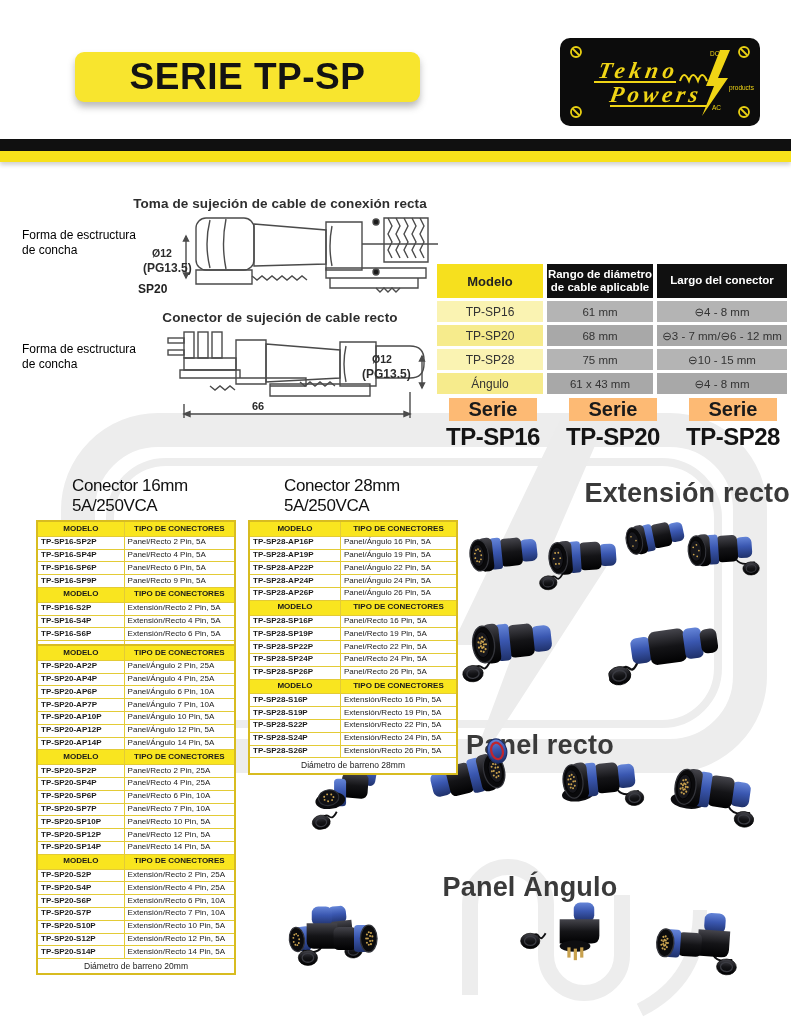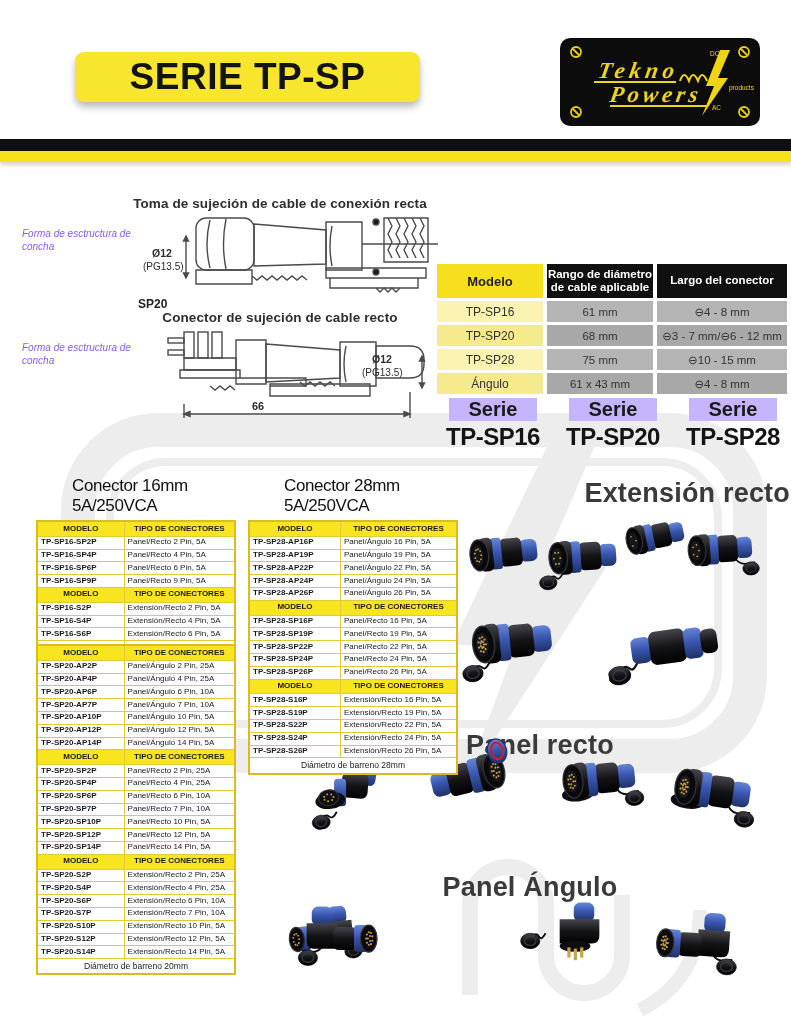--- a/index.html
+++ b/index.html
@@ -17,26 +17,26 @@
   .title-box span{font-size:37px;font-weight:900;letter-spacing:.5px;color:#131313;}
   .logo-box{left:560px;top:38px;width:200px;height:88px;}
 
   .bar-black{left:0;top:139px;width:791px;height:12px;background:#101010;}
   .bar-yellow{left:0;top:151px;width:791px;height:11px;background:#F8E11A;box-shadow:0 3px 4px rgba(0,0,0,.18);}
 
   
   .diag-title{font-size:13.5px;font-weight:700;color:#2e2e2e;text-align:center;letter-spacing:.1px;}
   .dt1{left:105px;top:196px;width:350px;}
   .dt2{left:130px;top:310px;width:300px;}
-  .shell-label{font-size:10px;color:#8b5cf6;line-height:1.25;font-style:italic;}
+  .shell-label{font-size:12px;color:#000000;line-height:1.25;}
   .sl1{left:22px;top:228px;width:130px;}
   .sl2{left:22px;top:342px;width:130px;}
   .dim-label{font-size:10.5px;font-weight:700;color:#2c2c2c;}
-  .dim-small{font-size:10px;font-weight:400;color:#2c2c2c;}
-  .sp20{left:138px;top:282px;font-size:12px;font-weight:700;color:#222;margin-top:15px;}
+  .dim-small{font-size:12px;font-weight:700;color:#2c2c2c;}
+  .sp20{left:138px;top:282px;font-size:12px;font-weight:700;color:#222;}
   .d1-o12{left:152px;top:247px;}  .d1-pg{left:143px;top:261px;}
   .d2-o12{left:372px;top:353px;}  .d2-pg{left:362px;top:367px;}
   .d2-66{left:252px;top:400px;font-size:11px;font-weight:700;color:#2c2c2c;}
   .diag{stroke:#4b4b4b;fill:none;}
 
   
   .spec{left:437px;top:264px;width:350px;display:grid;grid-template-columns:106px 106px 130px;
         column-gap:4px;row-gap:3px;}
   .spec .cell{display:flex;align-items:center;justify-content:center;text-align:center;font-size:11.5px;}
   .spec .sh{height:34px;font-weight:700;}
@@ -44,21 +44,21 @@
   .spec .sh.c1,.spec .sh.c2{background:#101010;color:#fff;font-size:11.5px;line-height:1.15;}
   .spec .sr{height:21px;color:#333;}
   .spec .sr.c0.even{background:#FAF3B2;} .spec .sr.c0.odd{background:#F6EB8C;}
   .spec .sr.c1.even,.spec .sr.c2.even{background:#B4B4B4;}
   .spec .sr.c1.odd,.spec .sr.c2.odd{background:#A8A8A8;}
   .spec .sr.c0{font-size:12px;}
 
   
   .series-row{left:437px;top:398px;width:352px;display:flex;justify-content:space-between;}
   .series-item{width:112px;text-align:center;}
-  .series-item .tag{display:inline-block;background:#c4b5fd;padding:0 20px;font-size:20px;font-weight:700;color:#1a1a1a;}
+  .series-item .tag{display:inline-block;background:#fdba74;padding:0 20px;font-size:20px;font-weight:700;color:#1a1a1a;}
   .series-item .mod{margin-top:2px;font-size:24px;font-weight:800;color:#141414;letter-spacing:-.5px;}
 
   
   .ctable{z-index:2;}
   .ct-16{left:36px;top:476px;width:200px;}
   .ct-20{left:36px;top:644px;width:200px;}
   .ct-28{left:248px;top:476px;width:210px;}
   .ct-title{font-size:17px;font-weight:400;color:#101010;letter-spacing:-.4px;margin-bottom:4px;margin-left:36px;}
   .ctable table{width:100%;border-collapse:collapse;border:2px solid #D8BC20;background:#fff;}
   .ctable td{border:1px solid #E3CB36;font-size:8px;line-height:1.1;padding:1.5px 3px;color:#1a1a1a;}

